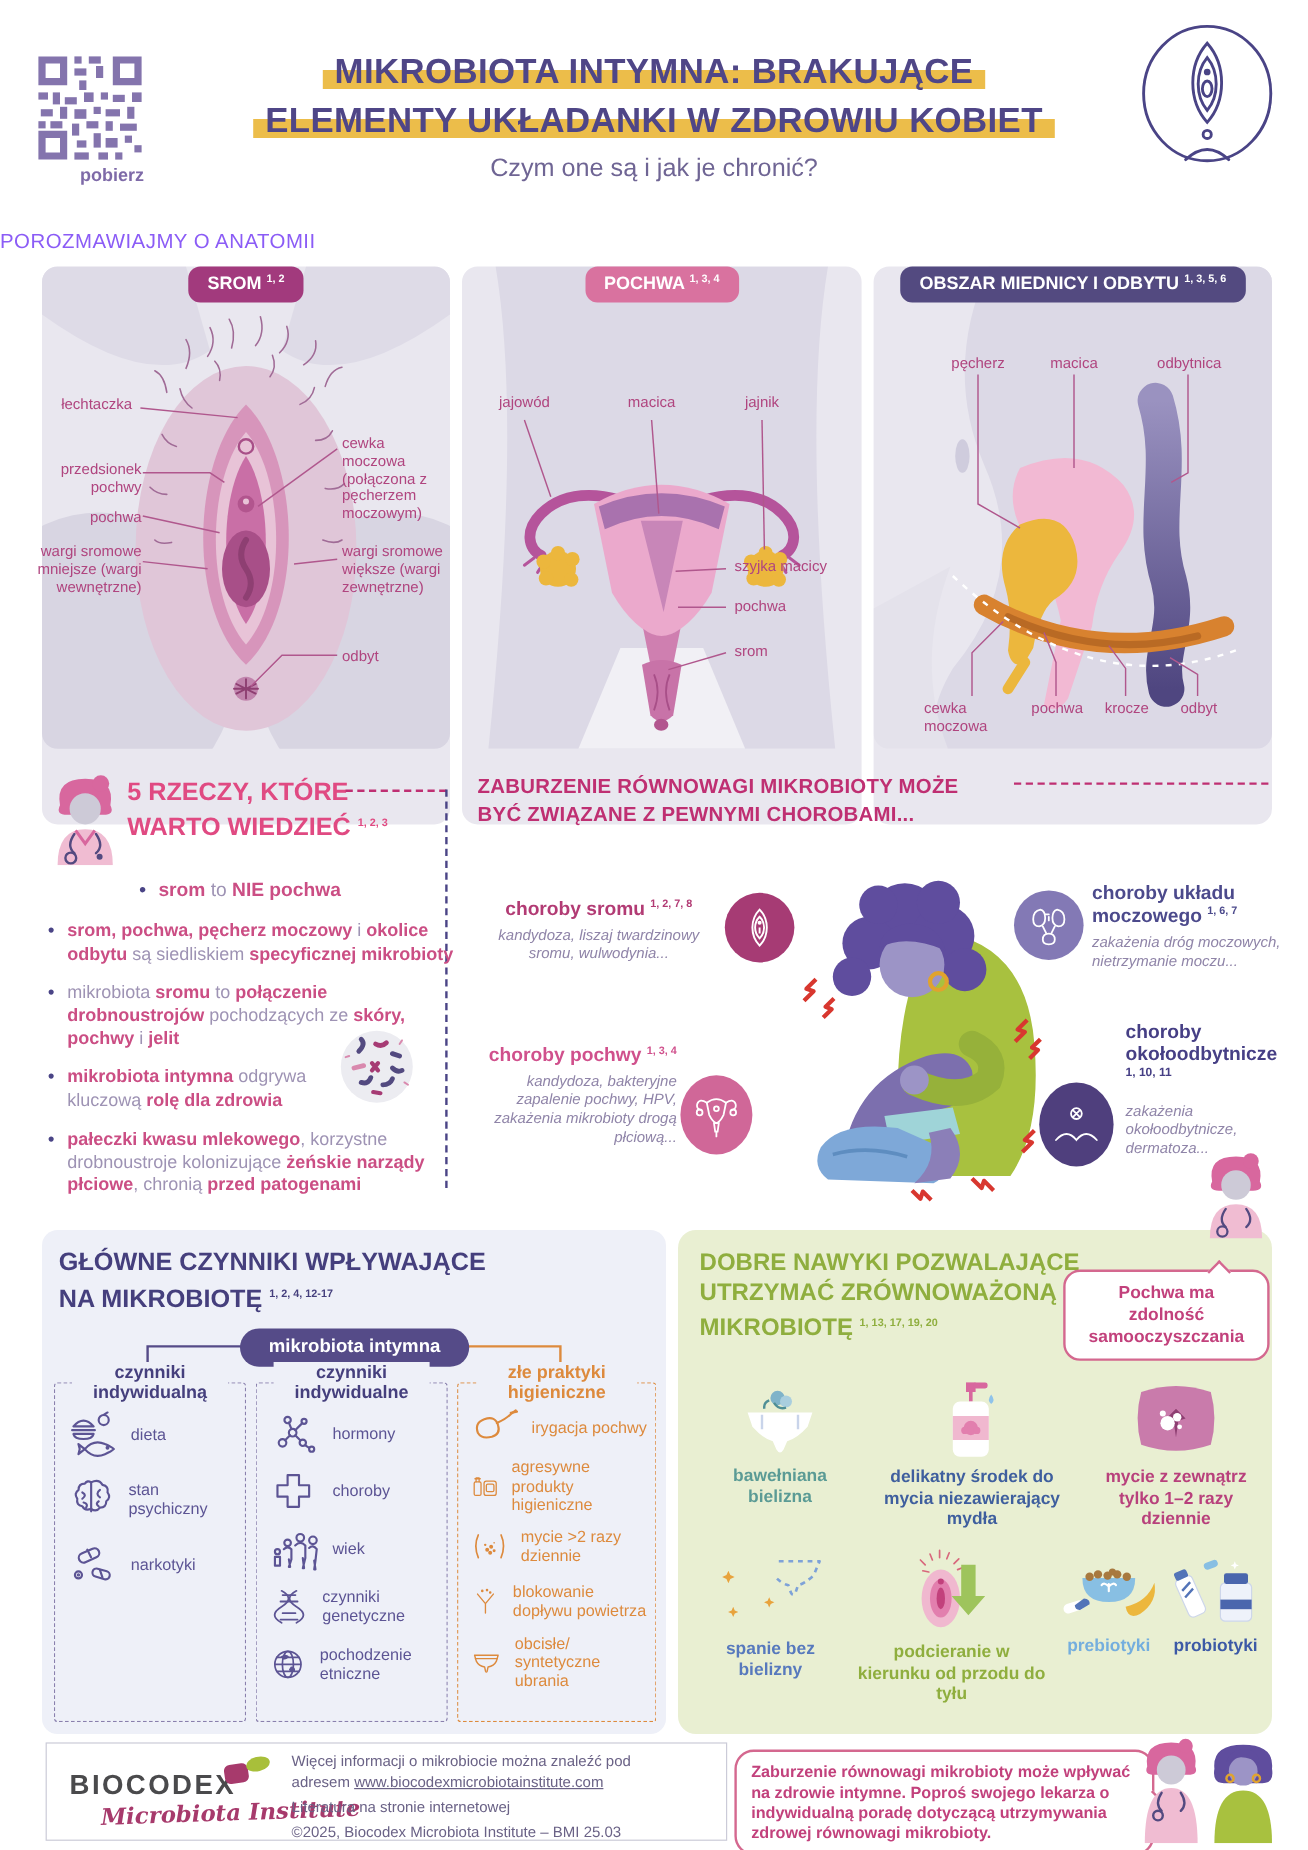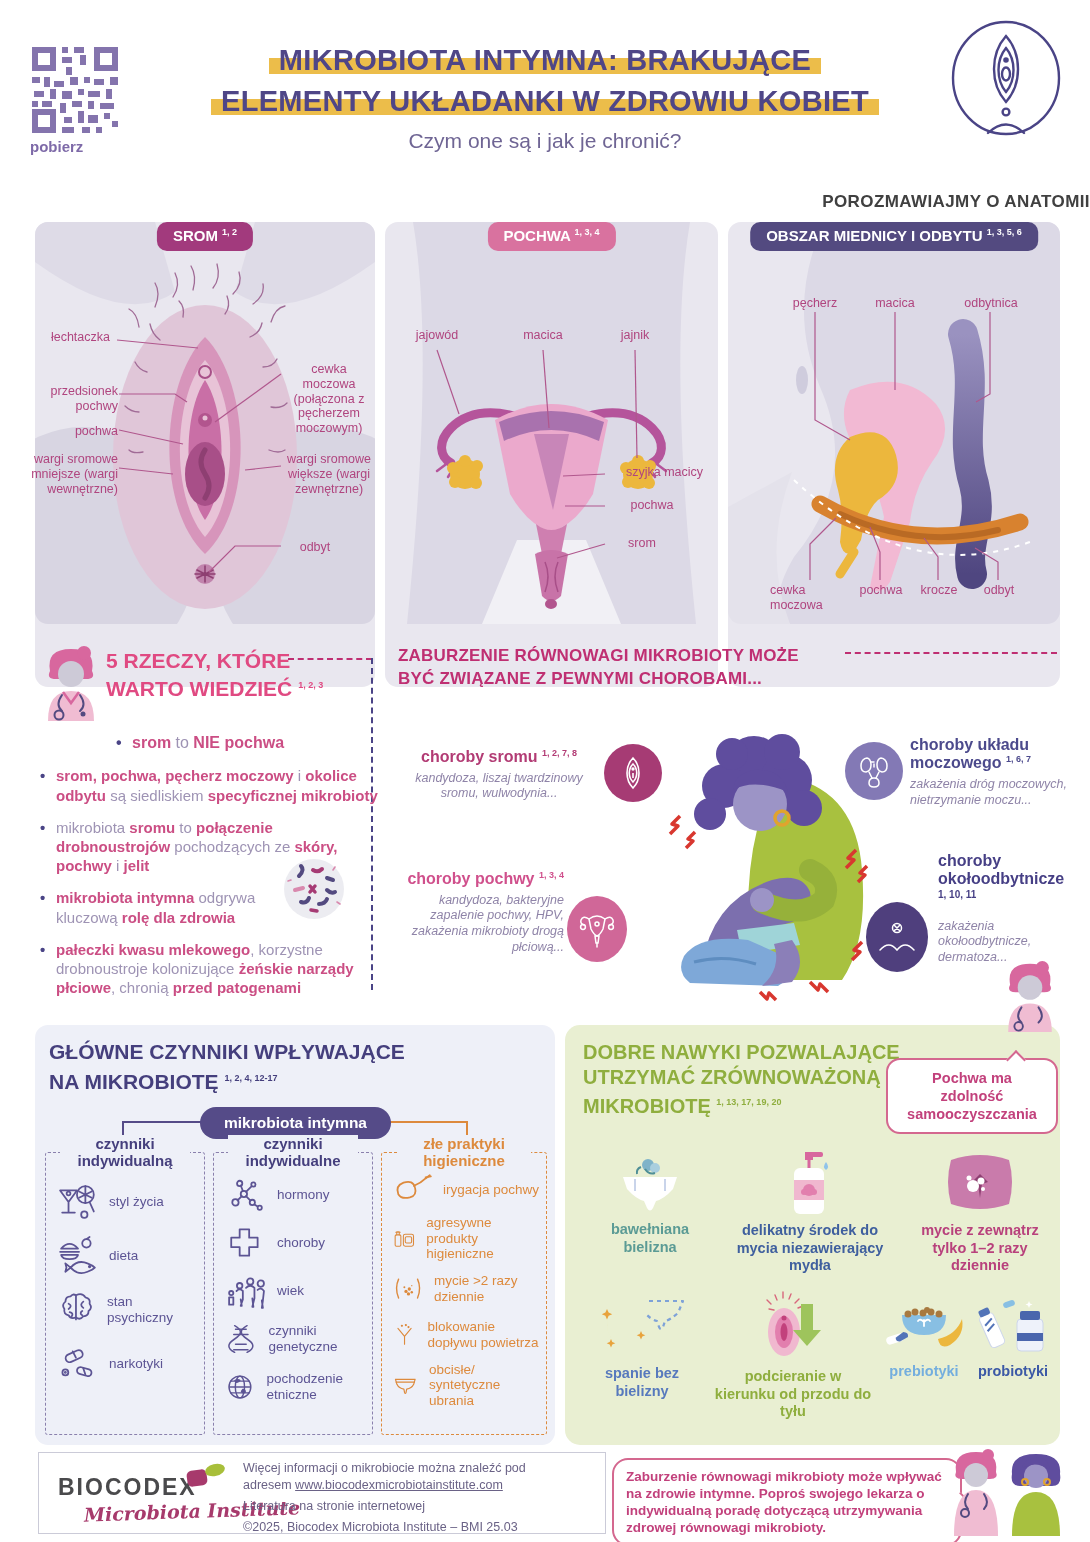--- a/index.html
+++ b/index.html
@@ -1,31 +1,31 @@
 <!DOCTYPE html>
 <html><head>
 <meta charset="utf-8">
 <style>
   html,body{margin:0;padding:0;background:#fff;}
   .page{position:relative;width:1090px;height:1542px;background:#ffffff;
         font-family:"Liberation Sans",sans-serif;overflow:hidden;}
   .abs{position:absolute;}
   .sup{font-size:9px;vertical-align:super;font-weight:bold;}
   
-  .qr-label{left:30px;top:138px;width:90px;text-align:left;color:#7e6aa8;font-weight:bold;font-size:15px;}
+  .qr-label{left:30px;top:138px;width:90px;text-align:right;color:#7e6aa8;font-weight:bold;font-size:15px;}
   .title{left:165px;top:40px;width:760px;text-align:center;font-weight:bold;font-size:29px;
          line-height:41px;color:#4f4687;letter-spacing:.3px;}
   .hl{background:linear-gradient(180deg,rgba(0,0,0,0) 44%,#ecbd4a 44%,#ecbd4a 94%,rgba(0,0,0,0) 94%);padding:0 10px;}
   .subtitle{left:165px;top:129px;width:760px;text-align:center;font-size:21px;color:#6f6594;}
-  .anat-title{left:0;top:192px;width:1090px;text-align:right;font-weight:bold;font-size:17px;color:#404040;letter-spacing:.4px;}
+  .anat-title{left:0;top:192px;width:1090px;text-align:left;font-weight:normal;font-size:17px;color:#8b5cf6;letter-spacing:.4px;}
   
   .acard{position:absolute;top:222px;height:465px;background:#e9e7ef;border-radius:13px;}
   .pill{position:absolute;top:0;left:50%;transform:translateX(-50%);color:#fff;font-weight:bold;
         font-size:15px;padding:5px 16px 7px;border-radius:10px;white-space:nowrap;}
-  .al{position:absolute;font-size:12.5px;line-height:1.18;color:#b0457f;text-align:center;}
+  .al{position:absolute;font-size:12.5px;line-height:1.18;color:#b0457f;}
   .alr{text-align:right;}
   
   .facts-title{left:106px;top:648px;font-weight:bold;font-size:21px;line-height:25px;color:#e04a82;}
   .dashV{border-left:2px dashed #4a4486;}
   .dashHm{border-top:2px dashed #bf2f72;}
   .bullets{left:40px;top:733px;width:340px;font-size:15px;line-height:1.28;color:#9e93b4;}
   .bullets .li{position:relative;padding-left:16px;margin-bottom:13px;}
   .bullets .li:before{content:"•";position:absolute;left:0;top:0;color:#4a4486;font-weight:bold;}
   .b0{margin-left:76px;font-size:16px;}
   .em{color:#cb4e84;font-weight:bold;}
@@ -450,33 +450,20 @@
     <path d="M260,115 V128" stroke="#554b88" stroke-width="2" fill="none"></path>
     <path d="M168,97 H88 V128" stroke="#554b88" stroke-width="2" fill="none"></path>
     <path d="M352,97 H432 V128" stroke="#dd8a3d" stroke-width="2" fill="none"></path>
   </svg>
   <div class="abs root-pill">mikrobiota intymna</div>
 
   <div class="fcol" style="left:45px;width:158px;border:1.6px dashed #8a80ad">
     <div class="fcol-h" style="color:#453f7d">
       <span>czynniki</span><br><span>indywidualną</span>
     </div>
-    <div class="fitem" style="margin-top:6px">
-      <svg width="44" height="40" viewBox="0 0 40 38">
-          <g class="lic">
-        <path d="M3,8 h16 l-8,11 z M11,19 v10 M5,29 h12"></path>
-            <circle cx="11" cy="11" r="1.8"></circle>
-        <circle cx="27" cy="12" r="8"></circle>
-            <path d="M21,9 l12,6 M21,15 l12,-6 M27,4 v16"></path>
-        <path d="M31,19 l4,9"></path>
-            <circle cx="26" cy="31" r="3"></circle>
-      </g>
-        </svg>
-      <div class="lbl">styl życia</div>
-    </div>
     <div class="fitem">
       <svg width="44" height="40" viewBox="0 0 40 38">
           <g class="lic">
         <path d="M4,12 q8,-9 16,0 z M3,15 h18 M4,18 h16 q-1,4 -8,4 q-7,0 -8,-4 z"></path>
         <circle cx="28" cy="7" r="4"></circle>
             <path d="M28,3 l3,-2"></path>
         <path d="M13,30 q7,-8 16,-4 q5,2 7,4 q-2,2 -7,4 q-9,4 -16,-4 z M13,30 l-5,4 l1,-4 l-1,-4 z"></path>
         <circle cx="31" cy="29" r=".7" fill="#5c5494"></circle>
       </g>
         </svg>

